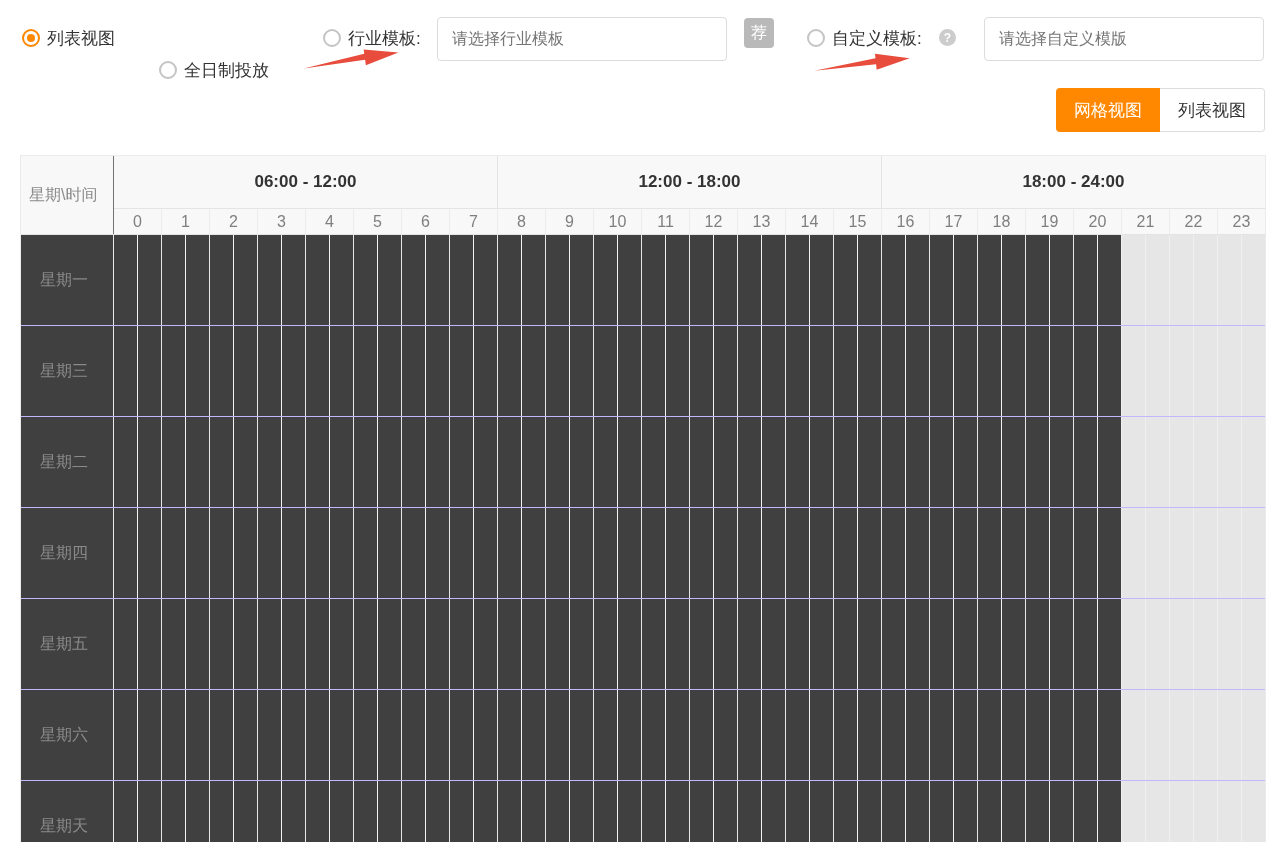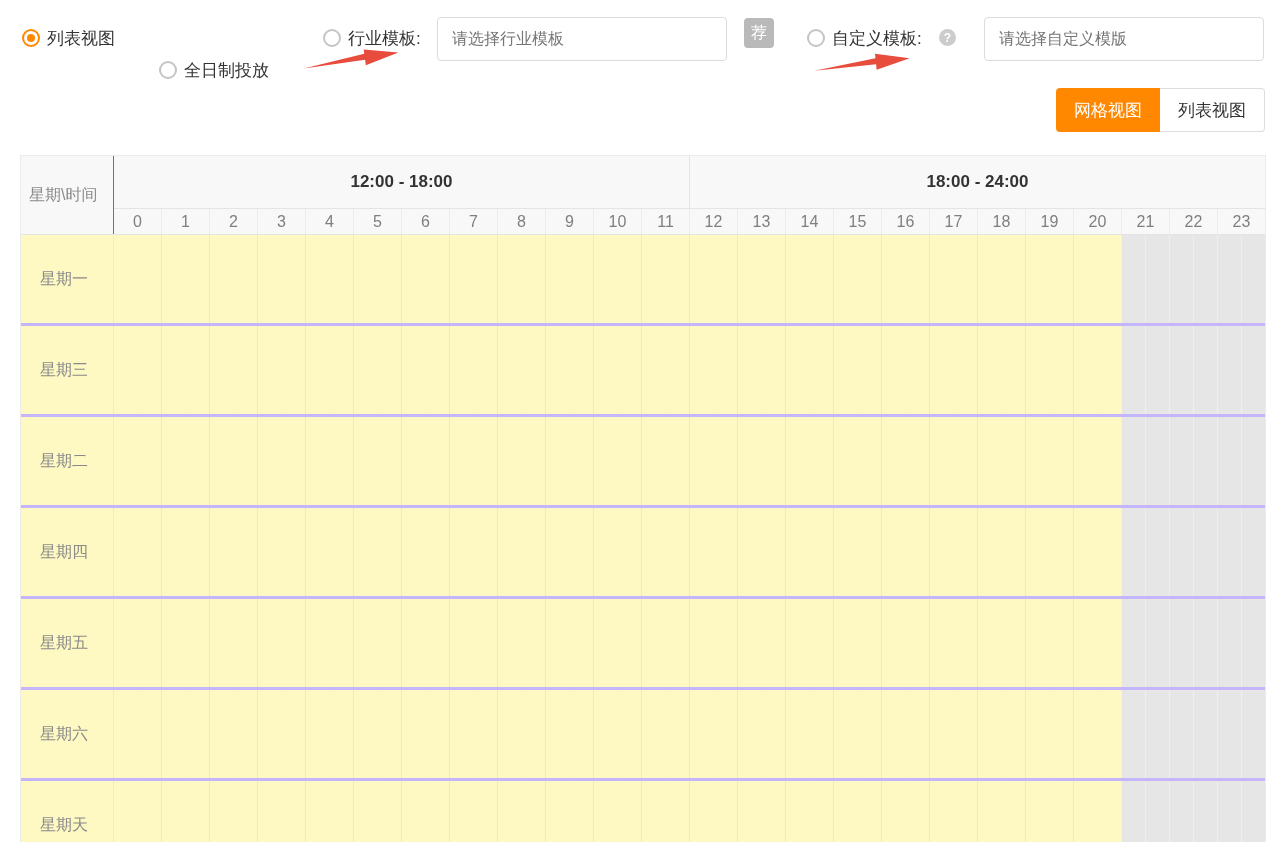--- a/index.html
+++ b/index.html
@@ -56,21 +56,21 @@
   .group-row { display:flex; height:52px; }
   .group-cell { flex:1; display:flex; align-items:center; justify-content:center;
                 font-size:17px; font-weight:bold; color:#333;
                 border-left:1px solid #e4e4e4; }
   .group-cell:first-child { border-left:none; }
   .hour-row { display:flex; height:26px; border-top:1px solid #e4e4e4; }
   .hour-head { flex:1; display:flex; align-items:center; justify-content:center;
                font-size:16px; color:#7f7f7f; border-left:1px solid #ececec; }
   .hour-head:first-child { border-left:none; }
 
-  .day-row { display:flex; height:91px; border-bottom:3px solid #c4b5fd; background:#fef9c3; }
+  .day-row { display:flex; height:91px; border-bottom:1px solid #c4b5fd; background:#404040; }
   .day-label { width:93px; flex:0 0 93px; display:flex; align-items:center; padding-left:19px;
                font-size:16px; color:#8a8a8a; border-right:1px solid #e9e9e9; }
   .cells { flex:1; display:flex; }
   .hcell { flex:1; display:flex; border-left:1px solid #e6e6e6; cursor:pointer; }
   .cells .hcell:first-child { border-left:none; }
   .half { flex:1; }
   .hcell .half:first-child { border-right:1px solid #f2f2f2; }
   .hcell.shaded { background:#e6e6e6; border-left-color:#efefef; }
   .hcell.shaded .half:first-child { border-right-color:#efefef; }
 </style>
@@ -112,20 +112,21 @@
   <div class="tabs">
     <button class="tab active">网格视图</button>
     <button class="tab plain">列表视图</button>
   </div>
 
   <div class="grid" id="grid">
     <div class="grid-header">
       <div class="corner-cell">星期\时间</div>
       <div class="header-right">
         <div class="group-row" id="group-row">
+            <div class="group-cell">06:00 - 12:00</div>
             <div class="group-cell">12:00 - 18:00</div>
             <div class="group-cell">18:00 - 24:00</div>
           </div>
         <div class="hour-row" id="hour-row">
             <div class="hour-head">0</div>
             <div class="hour-head">1</div>
             <div class="hour-head">2</div>
             <div class="hour-head">3</div>
             <div class="hour-head">4</div>
             <div class="hour-head">5</div>

